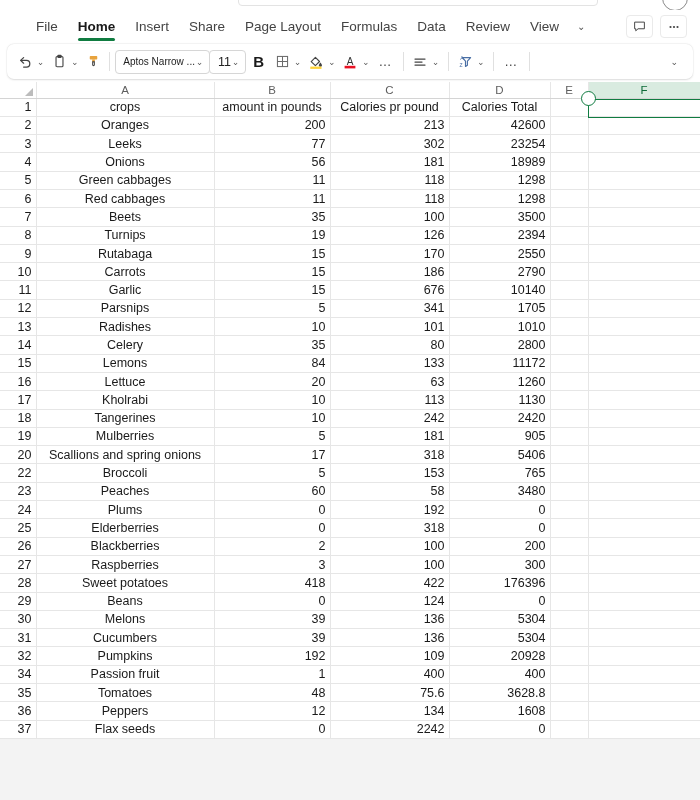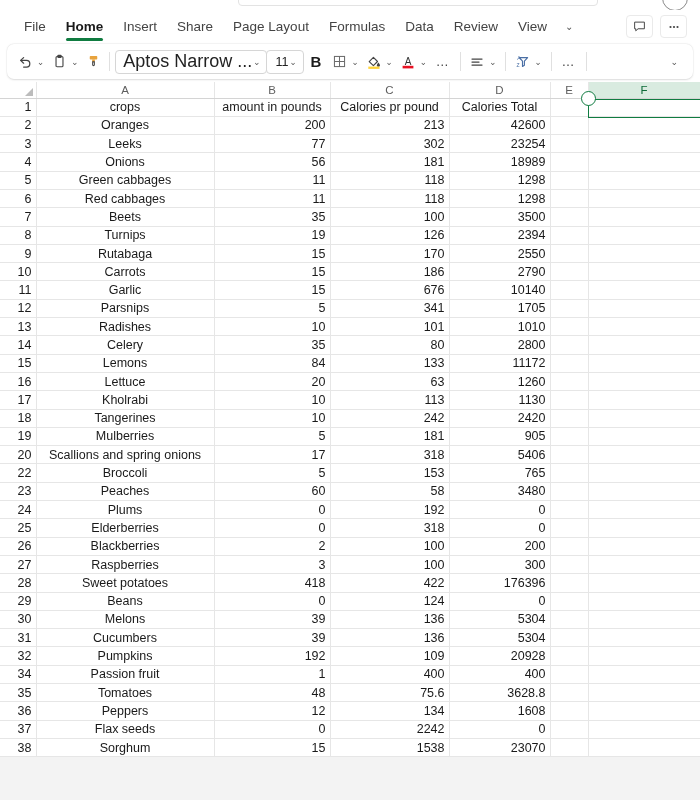--- a/index.html
+++ b/index.html
@@ -18,21 +18,21 @@
     border:1px solid #e3e3e3; border-radius:4px; background:#fff;
   }
   .avatar-partial {
     position:absolute; top:-15px; right:12px; width:26px; height:26px;
     border-radius:50%; border:1.5px solid #8a8a8a; background:#fff;
   }
 
   
   .tabbar {
     position:absolute; top:10px; left:0; width:700px; height:33px;
-    background:#fff; display:flex; align-items:center; padding-left:14px;
+    background:#fff; display:flex; align-items:center; padding-left:26px;
   }
   .tab {
     font-size:13.5px; color:#444; padding:3px 10px 4px 10px;
     white-space:nowrap; position:relative; cursor:pointer;
   }
   .tab.active { color:#1a1a1a; font-weight:bold; }
   .tab.active::after {
     content:""; position:absolute; left:10px; right:10px; bottom:-3px;
     height:2.2px; background:#107c41; border-radius:2px;
   }
@@ -58,21 +58,21 @@
     display:flex; align-items:center; justify-content:center;
     height:26px; cursor:pointer; color:#333;
   }
   .tb-ic { width:22px; display:flex; align-items:center; justify-content:center; }
   .caret { font-size:8.5px; color:#555; padding:0 4px 0 1px; cursor:pointer; }
   .tb-sep { width:1px; height:19px; background:#e0e0e0; margin:0 5px; }
   .fontbox {
     display:flex; align-items:center; height:24px; border:1px solid #d6d6d6;
     border-radius:4px; background:#fff; padding:0 2px 0 7px; cursor:pointer;
   }
-  .fontbox .fname { font-size:18px; color:#222; white-space:nowrap; }
+  .fontbox .fname { font-size:10px; color:#222; white-space:nowrap; }
   .sizebox {
     display:flex; align-items:center; height:24px; border:1px solid #d6d6d6;
     border-radius:4px; background:#fff; padding:0 2px 0 8px; margin-left:-1px;
     cursor:pointer;
   }
   .sizebox .fsize { font-size:12.5px; color:#222; }
   .boldbtn { font-weight:bold; font-size:15px; color:#1a1a1a; padding:0 7px; cursor:pointer; }
   .ellips { font-size:13px; letter-spacing:1.6px; color:#444; padding:0 5px; cursor:pointer; }
   .tb-end-caret { margin-left:auto; font-size:9px; color:#555; padding-right:8px; cursor:pointer; }
 
@@ -611,28 +611,19 @@
           </tr>
           <tr>
             <td class="rowhdr">37</td>
             <td class="txt">Flax seeds</td>
             <td class="num">0</td>
             <td class="num">2242</td>
             <td class="num">0</td>
             <td class="blank"></td>
             <td class="blank"></td>
           </tr>
-          <tr>
-            <td class="rowhdr">38</td>
-            <td class="txt">Sorghum</td>
-            <td class="num">15</td>
-            <td class="num">1538</td>
-            <td class="num">23070</td>
-            <td class="blank"></td>
-            <td class="blank"></td>
-          </tr>
         </tbody>
     </table>
     <div class="sel-box"></div>
     <div class="sel-handle"></div>
   </div>
 
 </div>
 
 </body></html>

